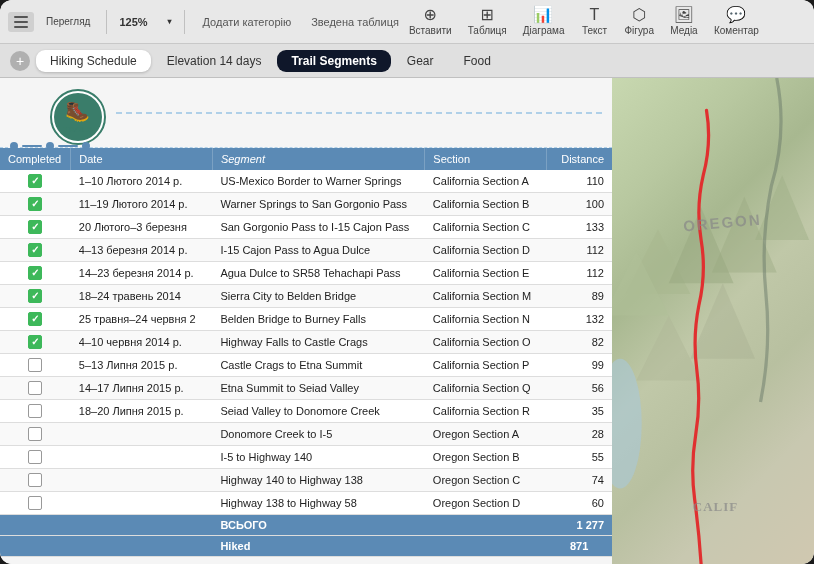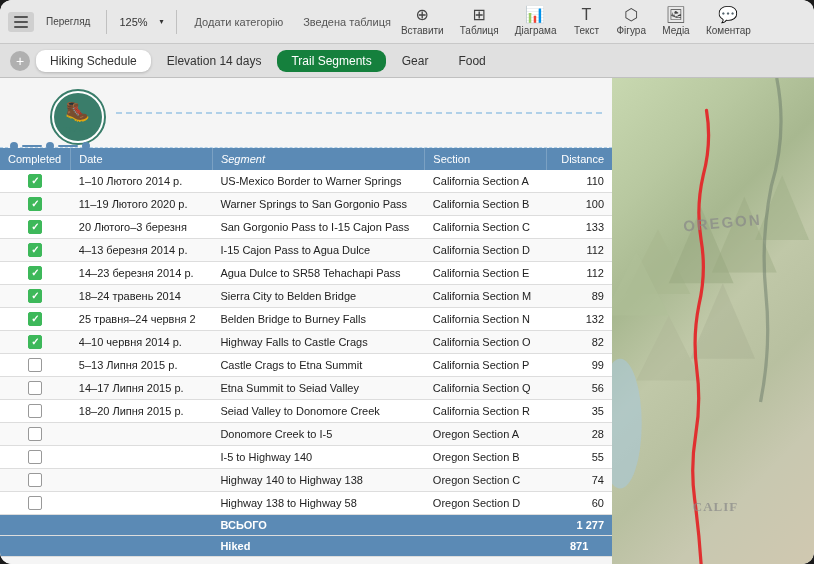--- a/index.html
+++ b/index.html
@@ -79,24 +79,25 @@
     .sidebar-toggle span {
       display: block;
       width: 14px;
       height: 2px;
       background: #555;
       border-radius: 1px;
     }
     .zoom-control {
       display: flex;
       align-items: center;
-      gap: 12px;
+      gap: 20px;
       font-size: 11px;
       color: #333;
       cursor: pointer;
+      font-weight: bold;
     }
     .zoom-control .arrow { font-size: 8px; }
     .add-category-btn, .linked-table-btn {
       font-size: 11px;
       color: #555;
       cursor: pointer;
       padding: 2px 6px;
       border-radius: 3px;
     }
     .divider-v {
@@ -120,23 +121,23 @@
     .tab {
       padding: 4px 14px;
       border-radius: 9px;
       font-size: 12px;
       cursor: pointer;
       white-space: nowrap;
       color: #333;
       background: transparent;
     }
     .tab.active-green {
-      background: #15803d;
+      background: #0f172a;
       color: #fff;
-      font-weight: 400;
+      font-weight: 700;
     }
     .tab.selected {
       background: #fff;
       color: #333;
       box-shadow: 0 1px 3px rgba(0,0,0,0.2);
     }
     .tab-add {
       width: 20px;
       height: 20px;
       border-radius: 50%;
@@ -504,21 +505,21 @@
                 <td class="td-right">110</td>
               </tr>
               <tr>
                 <td>
                   <div class="checkbox-cell">
                     <div class="checkbox checked">
                       <span class="check-mark">✓</span>
                     </div>
                   </div>
                 </td>
-                <td>11–19 Лютого 2020 р.</td>
+                <td>11–19 Лютого 2014 р.</td>
                 <td>Warner Springs to San Gorgonio Pass</td>
                 <td>California Section B</td>
                 <td class="td-right">100</td>
               </tr>
               <tr>
                 <td>
                   <div class="checkbox-cell">
                     <div class="checkbox checked">
                       <span class="check-mark">✓</span>
                     </div>

